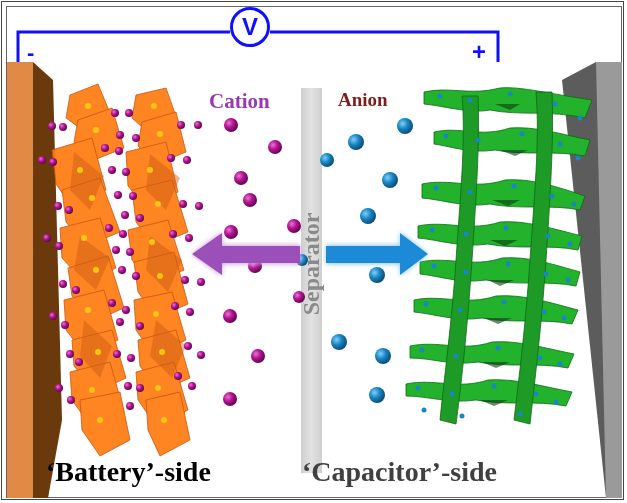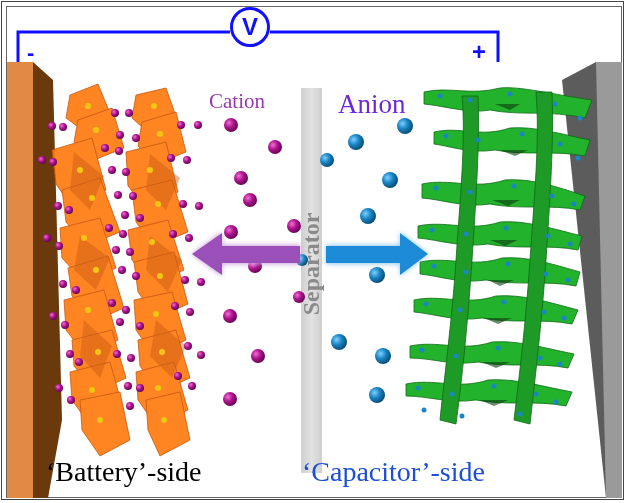--- a/index.html
+++ b/index.html
@@ -1,24 +1,24 @@
 <!DOCTYPE html>
 <html><head>
 <meta charset="utf-8">
 <style>
   html, body { margin:0; padding:0; background:#ffffff; }
   body { width:627px; height:503px; position:relative; overflow:hidden; font-family:"Liberation Serif", serif; }
   .frame { position:absolute; left:1px; top:1px; width:623px; height:499px; border:1px solid #444; box-sizing:border-box; background:#fff; }
   .frame-inner { position:absolute; left:4px; top:4px; width:616px; height:492px; border:1px solid #666; box-sizing:border-box; }
   svg.scene { position:absolute; left:0; top:0; }
-  .label { position:absolute; font-weight:normal; white-space:nowrap; }
+  .label { position:absolute; font-weight:bold; white-space:nowrap; }
   .cation-label { left:209px; top:89px; font-size:21px; color:#9b37b0; }
-  .anion-label { left:338px; top:89px; font-size:27px; color:#6d28d9; }
+  .anion-label { left:338px; top:89px; font-size:19px; color:#7f1d1d; }
   .battery-label { left:46px; top:456px; font-size:28px; color:#000000; }
-  .capacitor-label { left:302px; top:456px; font-size:28px; color:#1d4ed8; }
+  .capacitor-label { left:302px; top:456px; font-size:28px; color:#404040; }
   .volt { position:absolute; left:230px; top:7px; width:40px; height:40px; border:3px solid #1010ff; border-radius:50%; background:#fff; box-sizing:border-box; display:flex; align-items:center; justify-content:center; font-family:"Liberation Sans", sans-serif; font-weight:bold; font-size:24px; color:#1010ff; }
   .sign { position:absolute; font-family:"Liberation Sans", sans-serif; font-weight:bold; color:#1010ff; }
   .sign-minus { left:27px; top:40px; font-size:22px; }
   .sign-plus { left:472px; top:38px; font-size:24px; }
   .separator-text { position:absolute; left:311px; top:264px; transform:translate(-50%,-50%) rotate(-90deg); font-size:24px; font-weight:bold; color:#8a8a8a; white-space:nowrap; }
 </style>
 </head>
 <body>
 
 <div class="frame">

